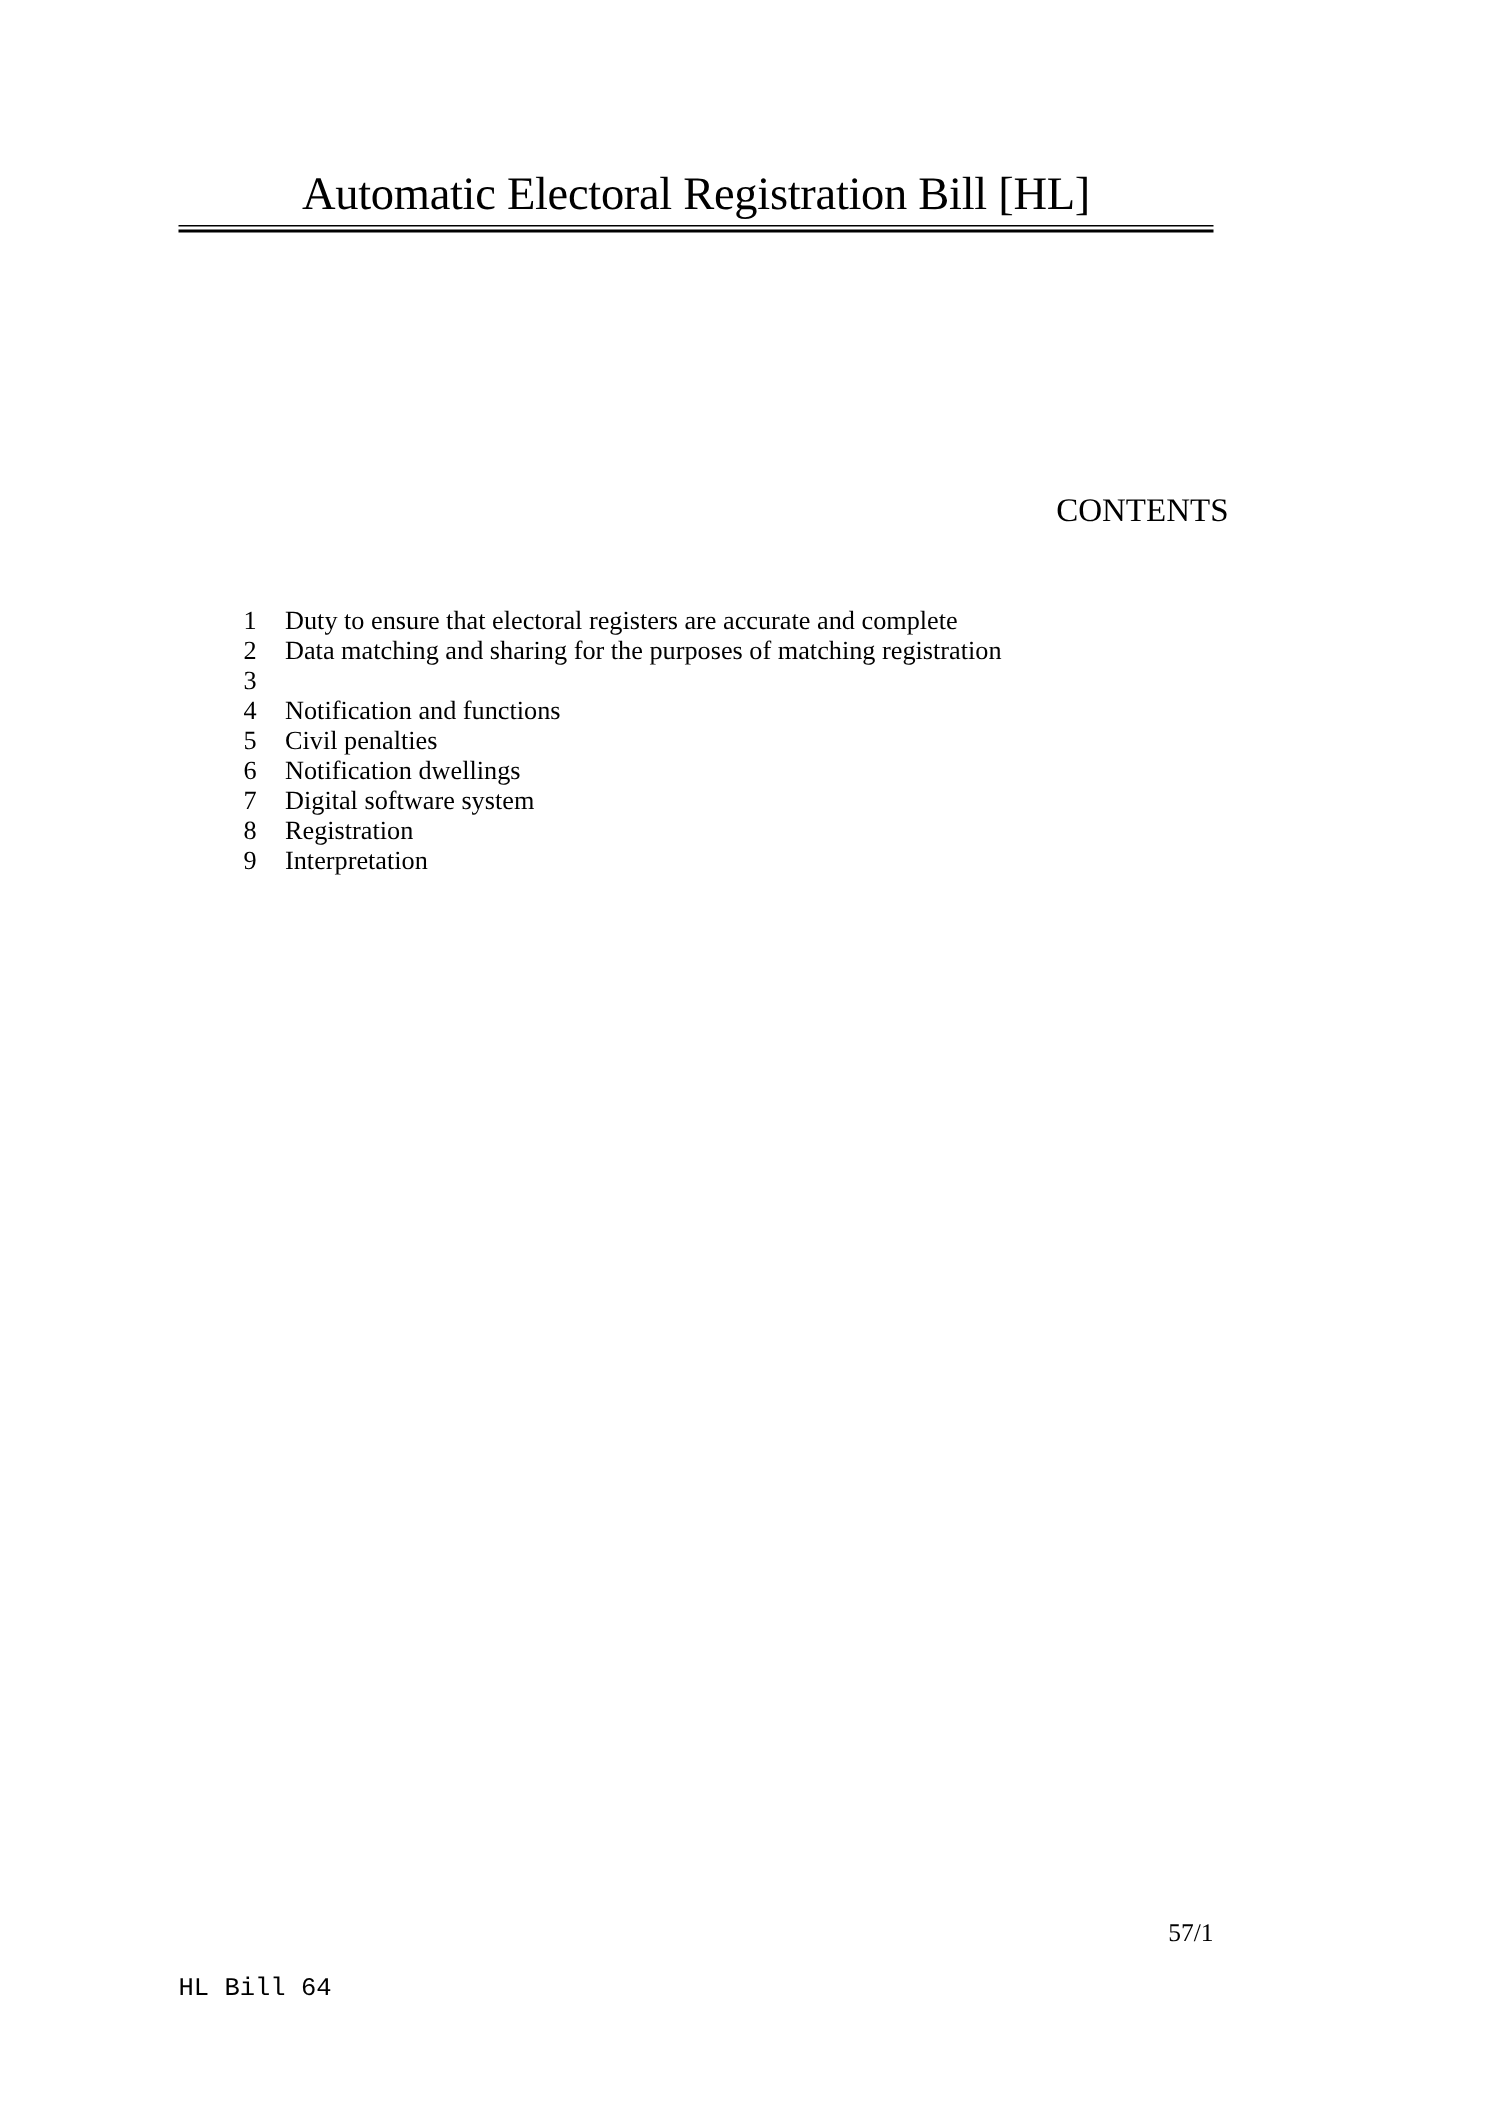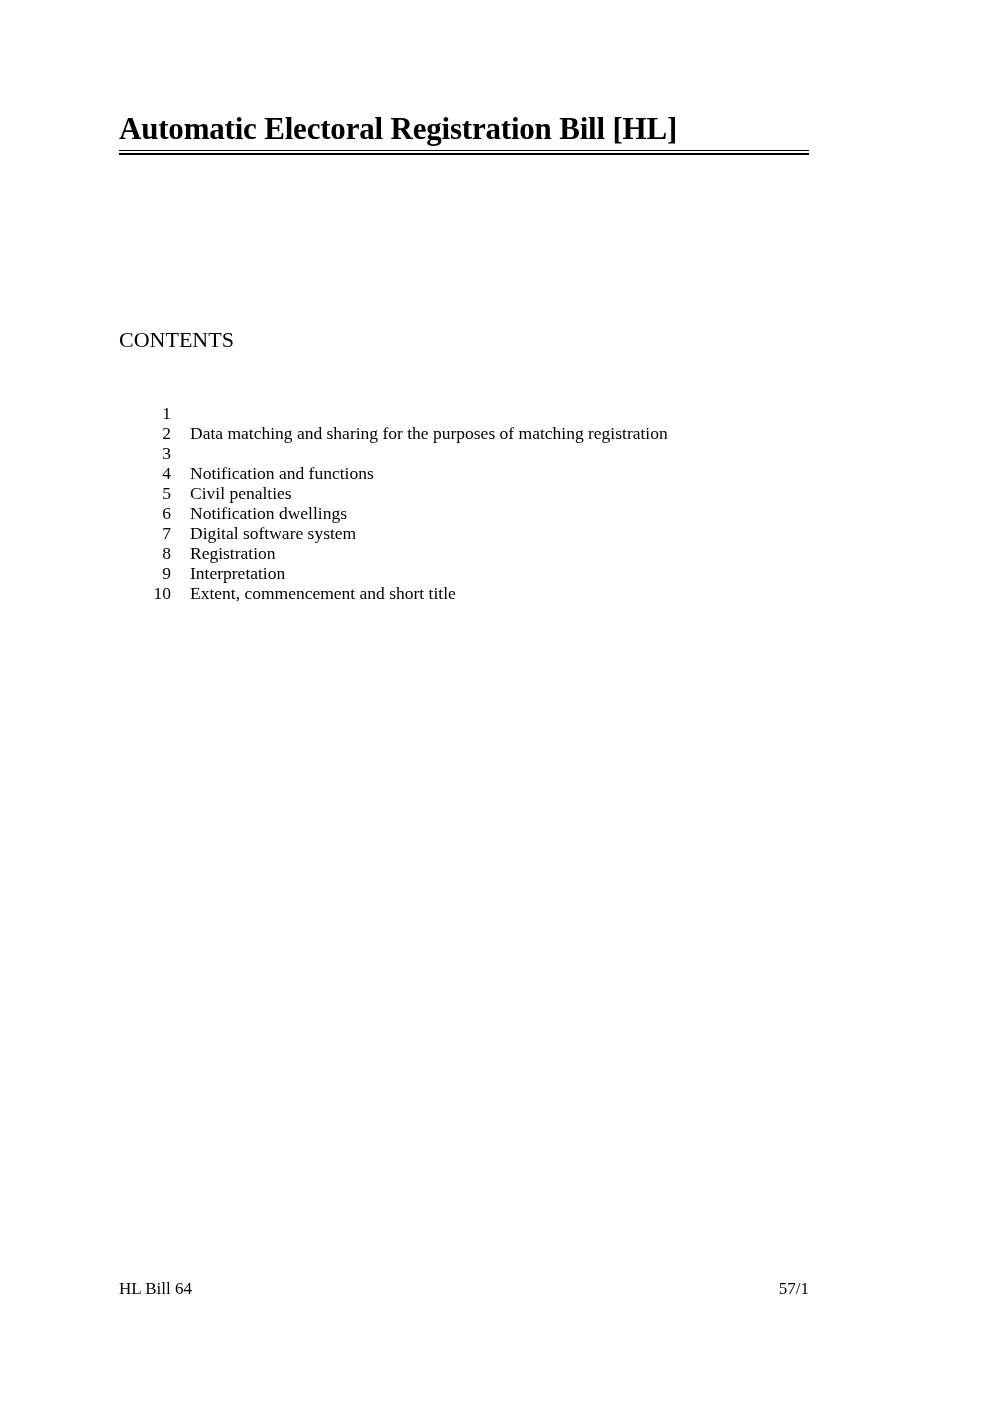--- a/index.html
+++ b/index.html
@@ -3,68 +3,70 @@
 <meta charset="utf-8">
 <style>
   html, body { margin: 0; padding: 0; background: #ffffff; }
   body {
     width: 991px; height: 1403px; position: relative; overflow: hidden;
     font-family: "DejaVu Serif", "Liberation Serif", serif;
     color: #000;
   }
   .title {
     position: absolute; left: 119px; width: 690px; top: 110px;
+    text-align: center;
     font-family: "Liberation Serif", serif;
-    font-weight: bold; font-size: 31px; line-height: 38px;
+    font-weight: normal; font-size: 31px; line-height: 38px;
     letter-spacing: -0.2px;
   }
   .rule-thin {
     position: absolute; left: 119px; width: 690px; top: 150px;
     height: 1px; background: #000;
   }
   .rule-thick {
     position: absolute; left: 119px; width: 690px; top: 153px;
     height: 2px; background: #000;
   }
   .contents-heading {
     position: absolute; left: 119px; width: 700px; top: 327px;
-    text-align: left;
+    text-align: right;
     font-family: "Liberation Serif", serif;
     font-size: 22px; line-height: 26px;
   }
   .toc {
     position: absolute; left: 140px; top: 403px;
     margin: 0; padding: 0; list-style: none;
     font-family: "Liberation Serif", serif;
     font-size: 17.5px; line-height: 20px;
   }
   .toc-row { display: flex; height: 20px; }
   .toc-num { width: 31px; text-align: right; }
   .toc-text { margin-left: 19px; white-space: nowrap; }
   .footer-left {
-    position: absolute; left: 119px; top: 1279px;
-    font-family: Liberation Serif, serif; font-size: 17px; line-height: 20px;
+    position: absolute; left: 119px; top: 1317px;
+    font-family: Liberation Mono, monospace; font-size: 17px; line-height: 20px;
   }
   .footer-right {
     position: absolute; right: 182px; top: 1279px;
     font-family: "Liberation Serif", serif; font-size: 17px; line-height: 20px; margin-left: 36px;
   }
 </style>
 </head>
 <body>
 
 <div class="title">Automatic Electoral Registration Bill [HL]</div>
 <div class="rule-thin"></div>
 <div class="rule-thick"></div>
 
 <div class="contents-heading">CONTENTS</div>
 
 <ul class="toc">
   <li class="toc-row">
     <span class="toc-num">1</span>
+    <span class="toc-text">Duty to ensure that electoral registers are accurate and complete</span>
   </li>
   <li class="toc-row">
     <span class="toc-num">2</span>
     <span class="toc-text">Data matching and sharing for the purposes of matching registration</span>
   </li>
   <li class="toc-row">
     <span class="toc-num">3</span>
   </li>
   <li class="toc-row">
     <span class="toc-num">4</span>
@@ -83,20 +85,16 @@
     <span class="toc-text">Digital software system</span>
   </li>
   <li class="toc-row">
     <span class="toc-num">8</span>
     <span class="toc-text">Registration</span>
   </li>
   <li class="toc-row">
     <span class="toc-num">9</span>
     <span class="toc-text">Interpretation</span>
   </li>
-  <li class="toc-row">
-    <span class="toc-num">10</span>
-    <span class="toc-text">Extent, commencement and short title</span>
-  </li>
 </ul>
 
 <div class="footer-left">HL Bill 64</div>
 <div class="footer-right">57/1</div>
 
 </body></html>

